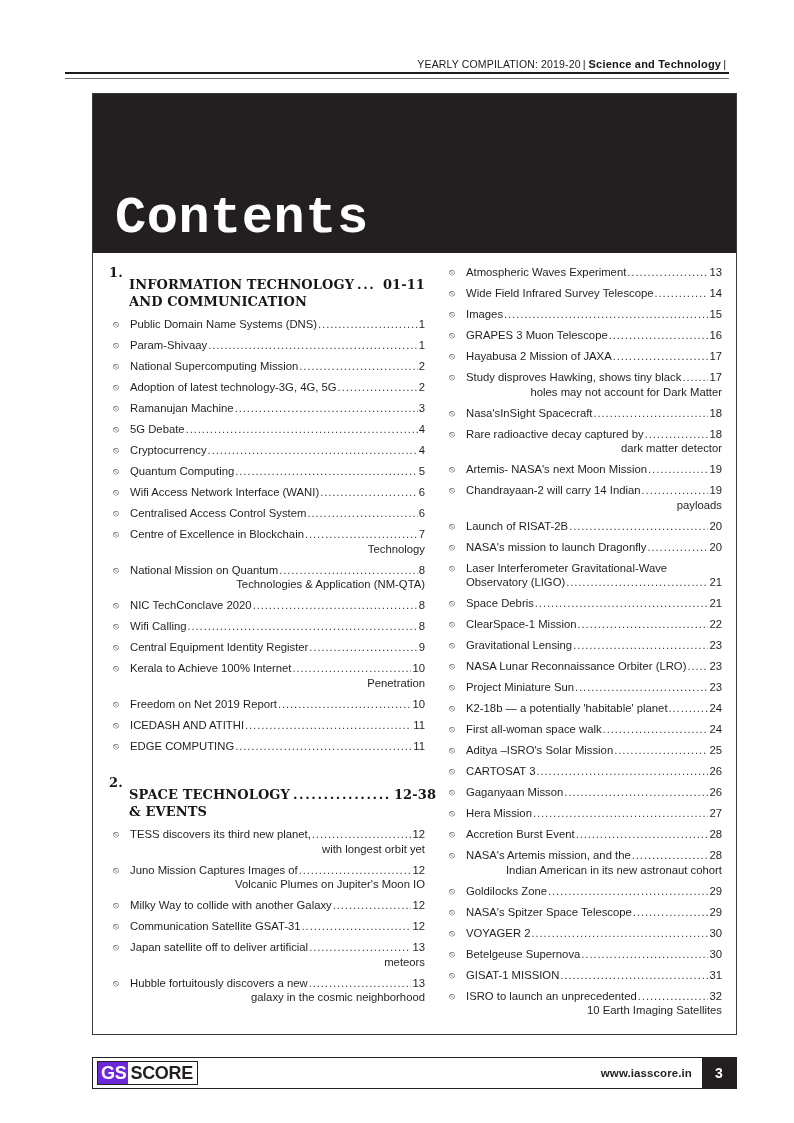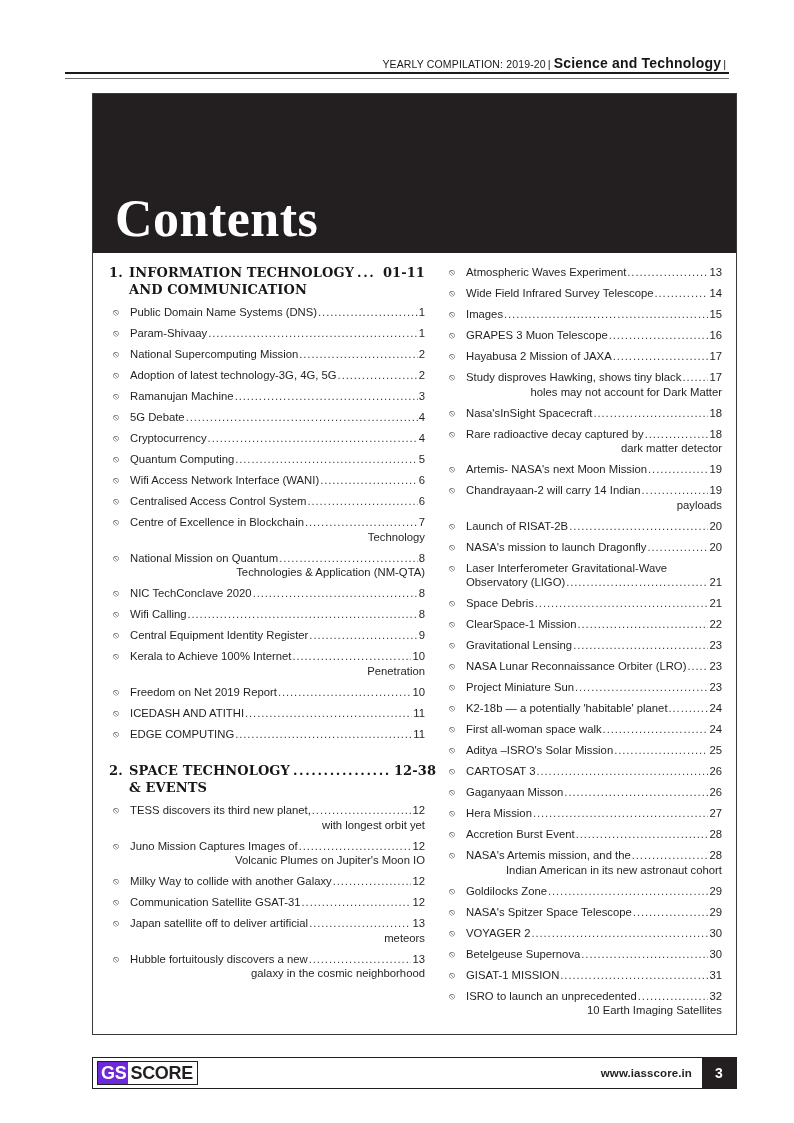--- a/index.html
+++ b/index.html
@@ -29,21 +29,21 @@
     font-size: 10.5px;
     letter-spacing: .15px;
     color: #1c1b1b;
   }
   .hdr-sep {
     font-size: 11px;
     padding: 0 3px 0 2px;
     color: #1c1b1b;
   }
   .hdr-bold {
-    font-size: 14px;
+    font-size: 11px;
     font-weight: bold;
     letter-spacing: .2px;
     color: #161616;
   }
   .header-rule {
     position: absolute;
     left: 65px;
     top: 72px;
     width: 664px;
     height: 4px;
@@ -71,21 +71,21 @@
     width: 100%;
     height: 159px;
     background: #231f20;
     box-sizing: border-box;
   }
   .contents-title {
     position: absolute;
     left: 22px;
     bottom: 8px;
     color: #ffffff;
-    font-family: Liberation Serif, serif;
+    font-family: Liberation Mono, monospace;
     font-weight: bold;
     font-size: 52px;
     letter-spacing: .5px;
     line-height: 1;
   }
 
   
   .toc-body {
     position: absolute;
     left: 0;
@@ -118,20 +118,21 @@
   .section.spaced { margin-top: 22px; }
   .section .sec-num {
     flex: 0 0 20px;
     text-align: left;
   }
   .section .sec-body { flex: 1 1 auto; }
   .section .sec-line1 {
     display: flex;
     justify-content: space-between;
     align-items: baseline;
+    margin-top: 12px;
   }
   .section .sec-name { white-space: nowrap; }
   .section .sec-dots {
     flex: 1 1 auto;
     overflow: hidden;
     white-space: nowrap;
     letter-spacing: 1.6px;
     padding: 0 3px;
   }
   .section .sec-pages { white-space: nowrap; }

